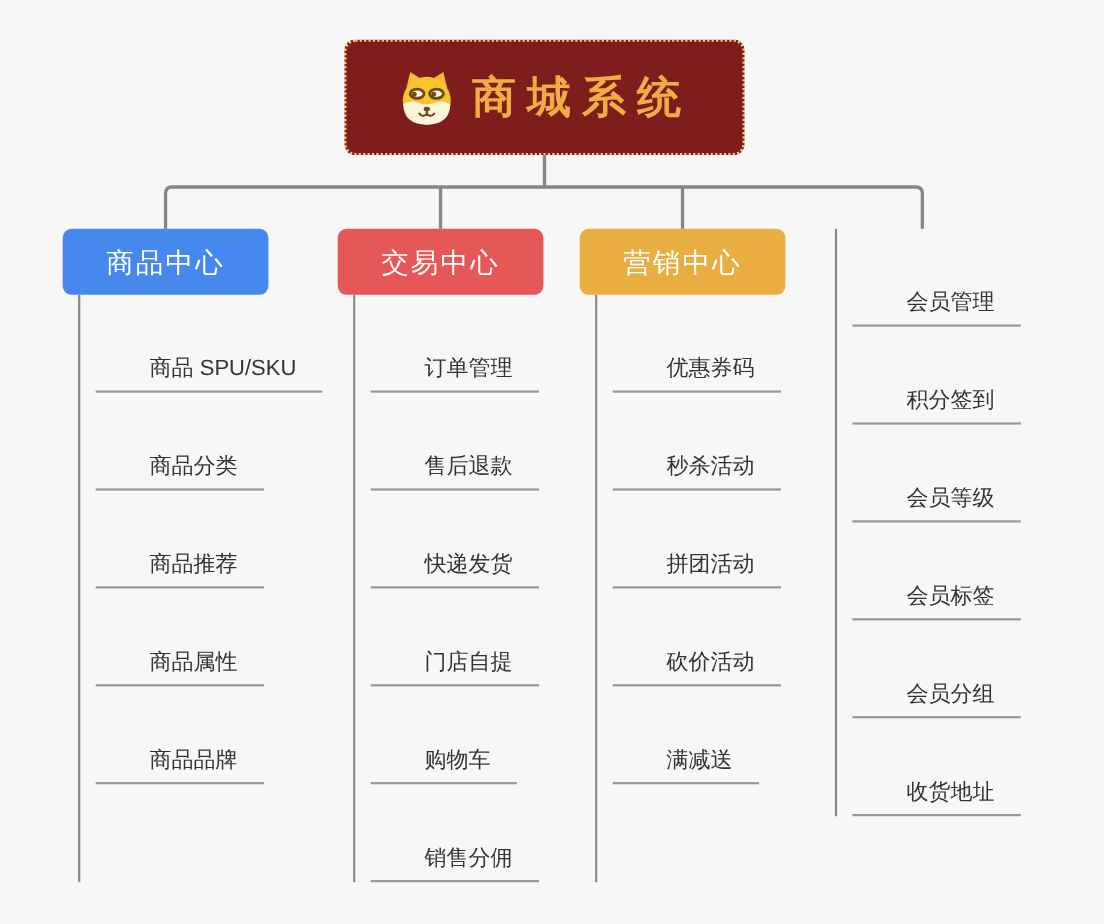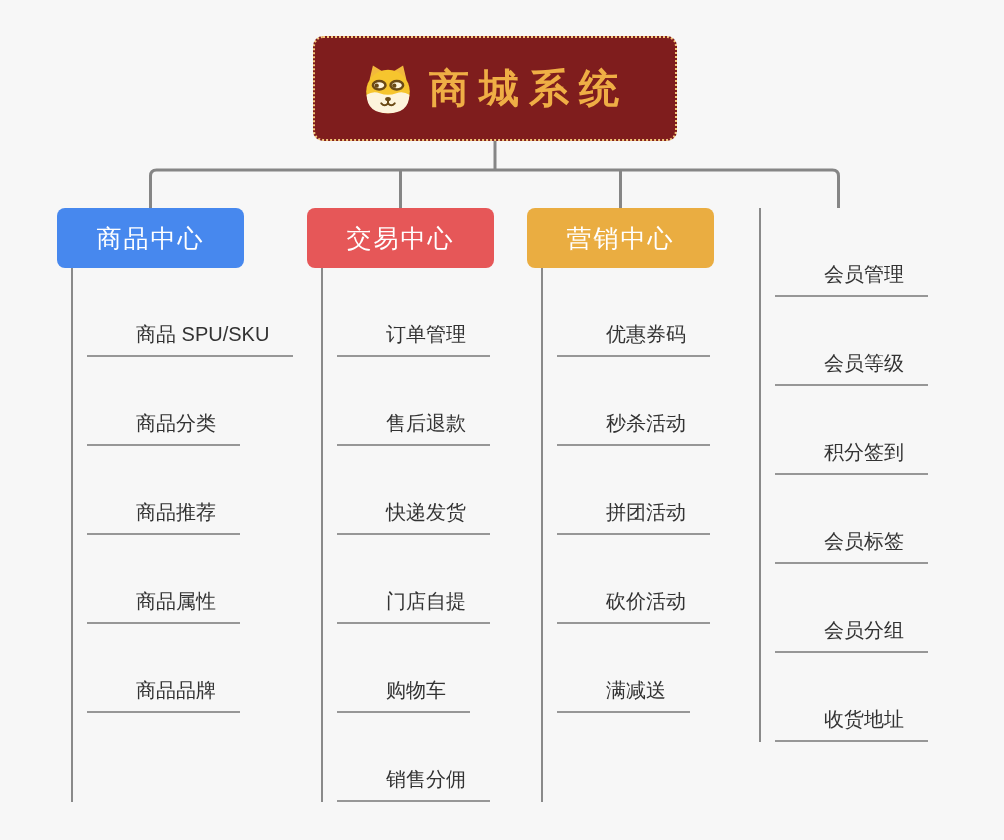--- a/index.html
+++ b/index.html
@@ -151,21 +151,21 @@
       <div class="leaf">拼团活动</div>
       <div class="leaf">砍价活动</div>
       <div class="leaf">满减送</div>
     </div>
   </div>
 
   <div class="branch branch-green" style="left:745px">
     <div class="children">
       <div class="trunk"></div>
       <div class="leaf">会员管理</div>
+      <div class="leaf">积分签到</div>
       <div class="leaf">会员等级</div>
-      <div class="leaf">积分签到</div>
       <div class="leaf">会员标签</div>
       <div class="leaf">会员分组</div>
       <div class="leaf">收货地址</div>
     </div>
   </div>
 
 </div>
 
 </body></html>

